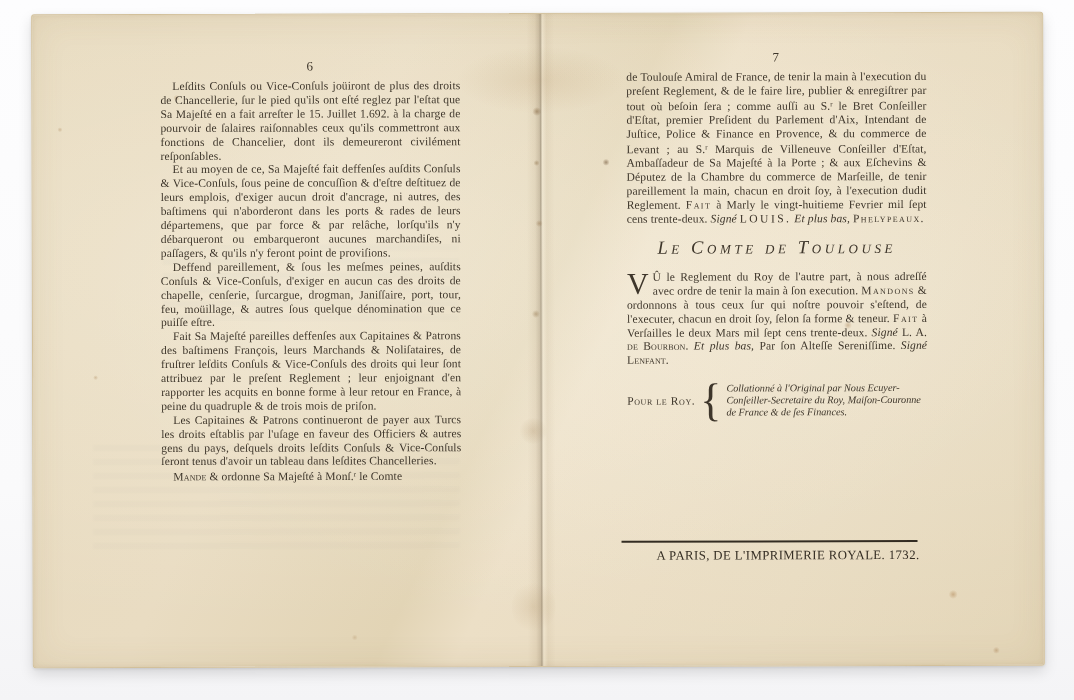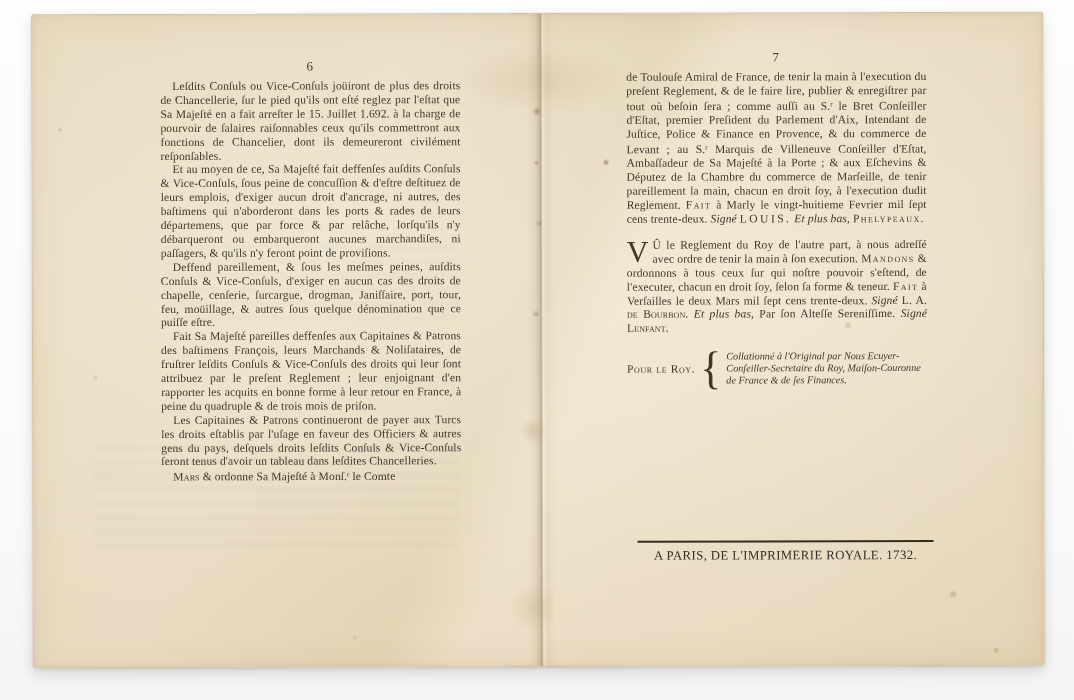--- a/index.html
+++ b/index.html
@@ -66,21 +66,21 @@
   .heading-line1{
     font-style:italic;font-variant:small-caps;letter-spacing:3.6px;
     font-size:18.5px;text-align:center;white-space:nowrap;
   }
   .heading-line2{font-style:italic;font-size:15.5px;text-align:center;margin-top:3px;}
   .decree{margin-top:12px;}
   .plr{display:flex;align-items:center;margin-top:13px;gap:5px;}
   .plr-label{font-variant:small-caps;font-size:11.5px;white-space:nowrap;letter-spacing:.6px;}
   .plr-brace{font-size:44px;line-height:40px;font-weight:400;transform:scaleY(1.05);}
   .plr-note{font-style:italic;font-size:10.2px;line-height:12px;flex:1;}
-  .imprint{position:absolute;left:88px;top:527px;width:300px;text-align:center;color:#352e24;}
+  .imprint{position:absolute;left:72px;top:527px;width:300px;text-align:right;color:#352e24;}
   .imprint-rule{height:2px;background:#332c22;margin:0 2px 6px 2px;}
   .imprint-text{font-size:12.8px;letter-spacing:.4px;white-space:nowrap;}
 </style>
 </head>
 <body>
 
 <div class="scene">
   <div class="paper">
 
     <div class="ghost" style="left:130px;top:230px;width:296px;height:80px;"></div>
@@ -106,32 +106,33 @@
 
     <div class="page page-left">
       <div class="text-col">
         <div class="pagenum">6</div>
         <div>
             <p class="para indent"><span>Leſdits Conſuls ou Vice-Conſuls joüiront de plus des droits de Chancellerie, ſur le pied qu'ils ont eſté reglez par l'eſtat que Sa Majeſté en a fait arreſter le 15. Juillet 1.692. à la charge de pourvoir de ſalaires raiſonnables ceux qu'ils commettront aux fonctions de Chancelier, dont ils demeureront civilément reſponſables.</span></p>
             <p class="para indent"><span>Et au moyen de ce, Sa Majeſté fait deffenſes auſdits Conſuls &amp; Vice-Conſuls, ſous peine de concuſſion &amp; d'eſtre deſtituez de leurs emplois, d'exiger aucun droit d'ancrage, ni autres, des baſtimens qui n'aborderont dans les ports &amp; rades de leurs départemens, que par force &amp; par relâche, lorſqu'ils n'y débarqueront ou embarqueront aucunes marchandiſes, ni paſſagers, &amp; qu'ils n'y feront point de proviſions.</span></p>
             <p class="para indent"><span>Deffend pareillement, &amp; ſous les meſmes peines, auſdits Conſuls &amp; Vice-Conſuls, d'exiger en aucun cas des droits de chapelle, cenſerie, ſurcargue, drogman, Janiſſaire, port, tour, feu, moüillage, &amp; autres ſous quelque dénomination que ce puiſſe eſtre.</span></p>
             <p class="para indent"><span>Fait Sa Majeſté pareilles deffenſes aux Capitaines &amp; Patrons des baſtimens François, leurs Marchands &amp; Noliſataires, de fruſtrer leſdits Conſuls &amp; Vice-Conſuls des droits qui leur ſont attribuez par le preſent Reglement ; leur enjoignant d'en rapporter les acquits en bonne forme à leur retour en France, à peine du quadruple &amp; de trois mois de priſon.</span></p>
             <p class="para indent"><span>Les Capitaines &amp; Patrons continueront de payer aux Turcs les droits eſtablis par l'uſage en faveur des Officiers &amp; autres gens du pays, deſquels droits leſdits Conſuls &amp; Vice-Conſuls ſeront tenus d'avoir un tableau dans leſdites Chancelleries.</span></p>
-            <p class="para indent"><span class="seg-sc">Mars</span><span> &amp; ordonne Sa Majeſté à Monſ.</span><span class="seg-sup">r</span><span> le Comte</span></p>
+            <p class="para indent"><span class="seg-sc">Mande</span><span> &amp; ordonne Sa Majeſté à Monſ.</span><span class="seg-sup">r</span><span> le Comte</span></p>
           </div>
       </div>
     </div>
 
     <div class="page page-right">
       <div class="text-col">
         <div class="pagenum">7</div>
         <div>
             <p class="para"><span>de Toulouſe Amiral de France, de tenir la main à l'execution du preſent Reglement, &amp; de le faire lire, publier &amp; enregiſtrer par tout où beſoin ſera ; comme auſſi au S.</span><span class="seg-sup">r</span><span> le Bret Conſeiller d'Eſtat, premier Preſident du Parlement d'Aix, Intendant de Juſtice, Police &amp; Finance en Provence, &amp; du commerce de Levant ; au S.</span><span class="seg-sup">r</span><span> Marquis de Villeneuve Conſeiller d'Eſtat, Ambaſſadeur de Sa Majeſté à la Porte ; &amp; aux Eſchevins &amp; Députez de la Chambre du commerce de Marſeille, de tenir pareillement la main, chacun en droit ſoy, à l'execution dudit Reglement. </span><span class="seg-scsp">Fait</span><span> à Marly le vingt-huitieme Fevrier mil ſept cens trente-deux. </span><span class="seg-i">Signé</span><span> </span><span class="seg-sp">LOUIS.</span><span> </span><span class="seg-i">Et plus bas,</span><span> </span><span class="seg-scsp">Phelypeaux.</span></p>
           </div>
         <div class="heading">
+          <div class="heading-line1">Le Comte de Toulouse</div>
         </div>
         <div class="decree">
             <p class="para"><span class="dropcap">V</span><span>Û le Reglement du Roy de l'autre part, à nous adreſſé avec ordre de tenir la main à ſon execution. </span><span class="seg-scsp">Mandons</span><span> &amp; ordonnons à tous ceux ſur qui noſtre pouvoir s'eſtend, de l'executer, chacun en droit ſoy, ſelon ſa forme &amp; teneur. </span><span class="seg-scsp">Fait</span><span> à Verſailles le deux Mars mil ſept cens trente-deux. </span><span class="seg-i">Signé</span><span> L. A. </span><span class="seg-sc">de Bourbon.</span><span> </span><span class="seg-i">Et plus bas,</span><span> Par ſon Alteſſe Sereniſſime. </span><span class="seg-i">Signé</span><span> </span><span class="seg-sc">Lenfant.</span></p>
           </div>
         <div class="plr">
           <span class="plr-label">Pour le Roy.</span>
           <span class="plr-brace">{</span>
           <span class="plr-note">Collationné à l'Original par Nous Ecuyer-Conſeiller-Secretaire du Roy, Maiſon-Couronne de France &amp; de ſes Finances.</span>
         </div>
       </div>

